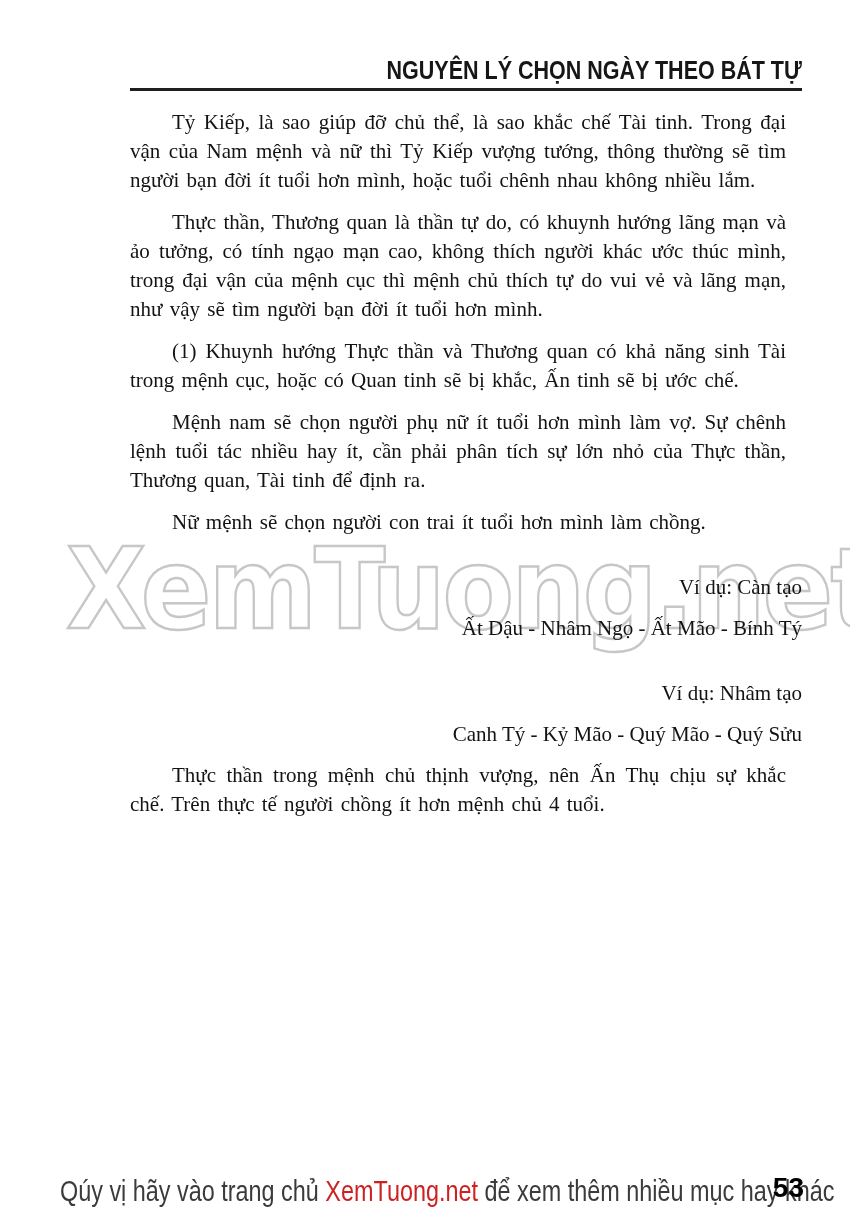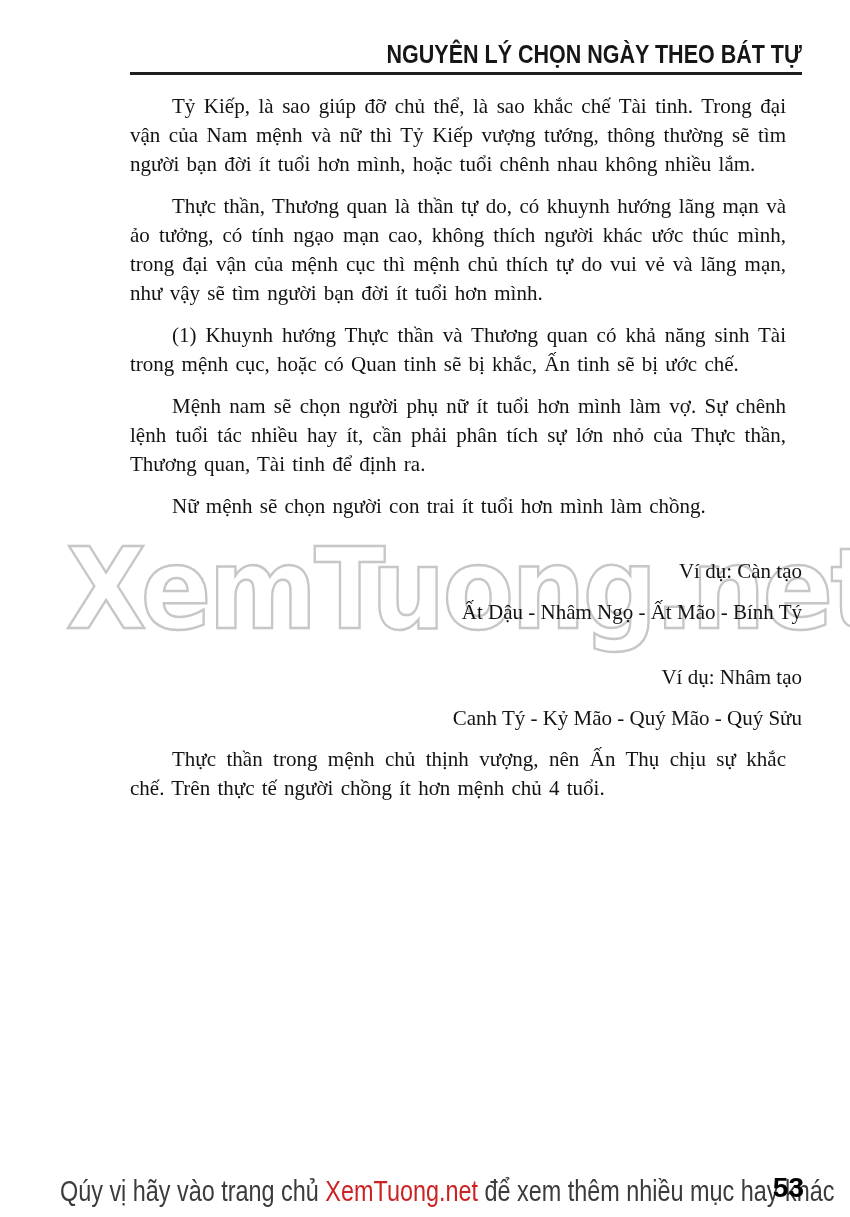--- a/index.html
+++ b/index.html
@@ -6,21 +6,21 @@
   body{
     width:850px;height:1217px;
     background:#ffffff;
     position:relative;
     overflow:hidden;
     font-family:"Liberation Serif", serif;
   }
   .page{
     position:relative;
     z-index:1;
-    padding:40px 48px 0 130px;
+    padding:56px 48px 0 130px;
   }
   
   .header{
     text-align:right;
     border-bottom:3px solid #1f1f1f;
     padding-bottom:3px;
     margin-bottom:17px;
     white-space:nowrap;
   }
   .header .htxt{

